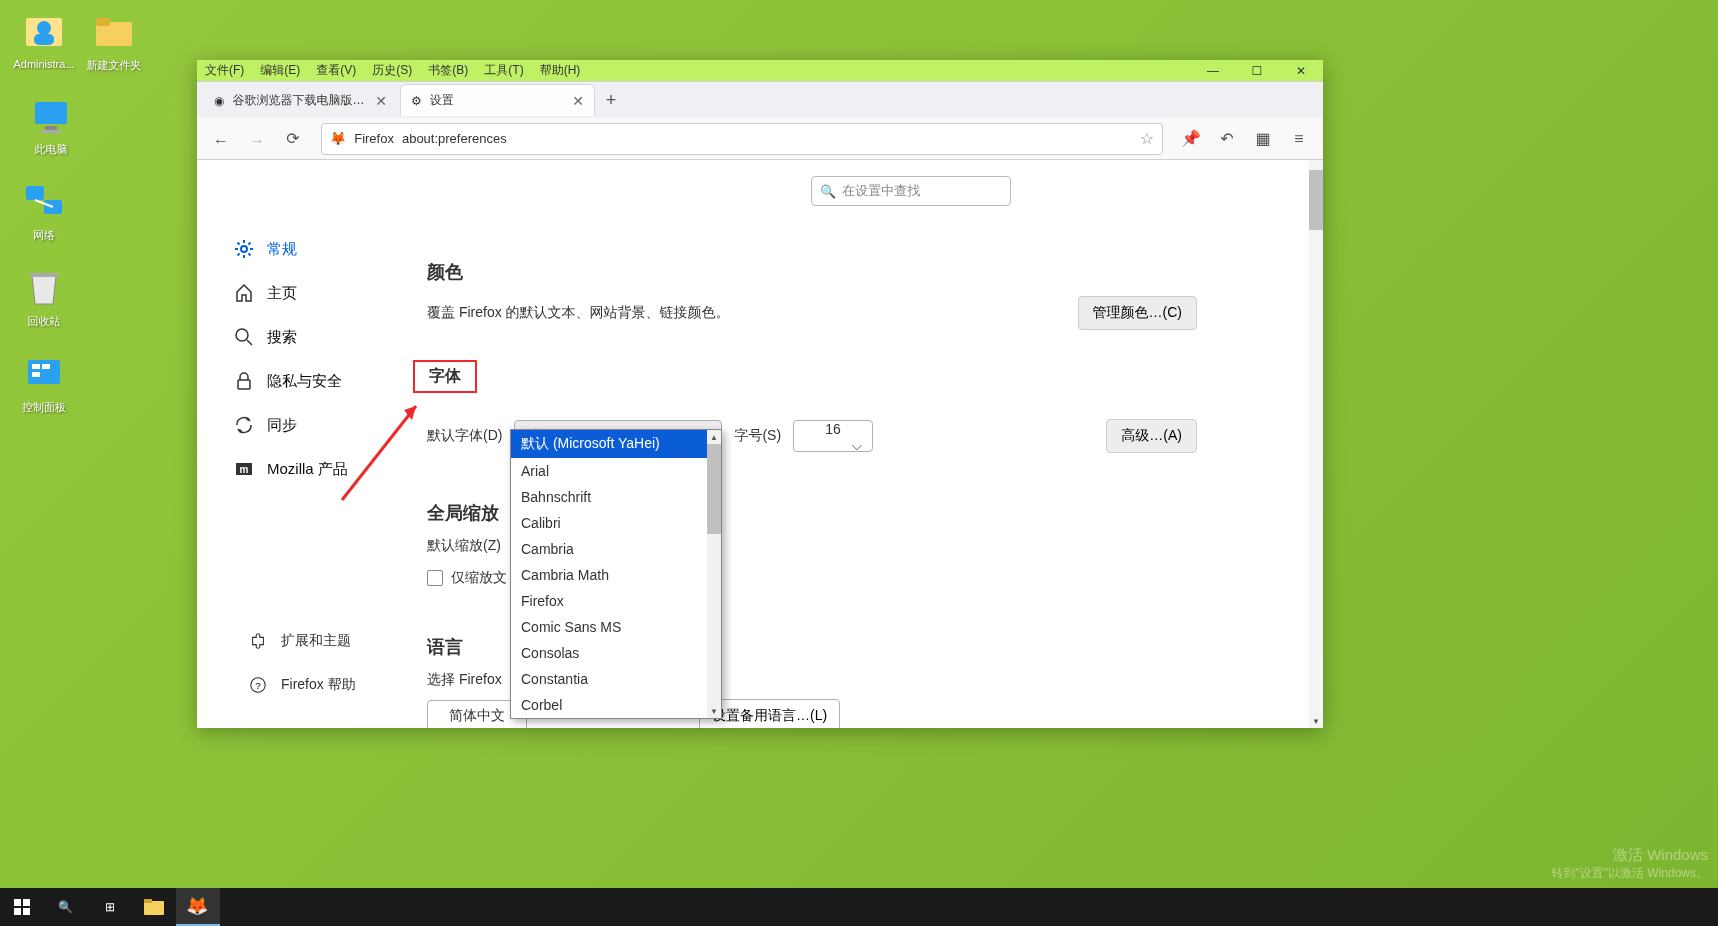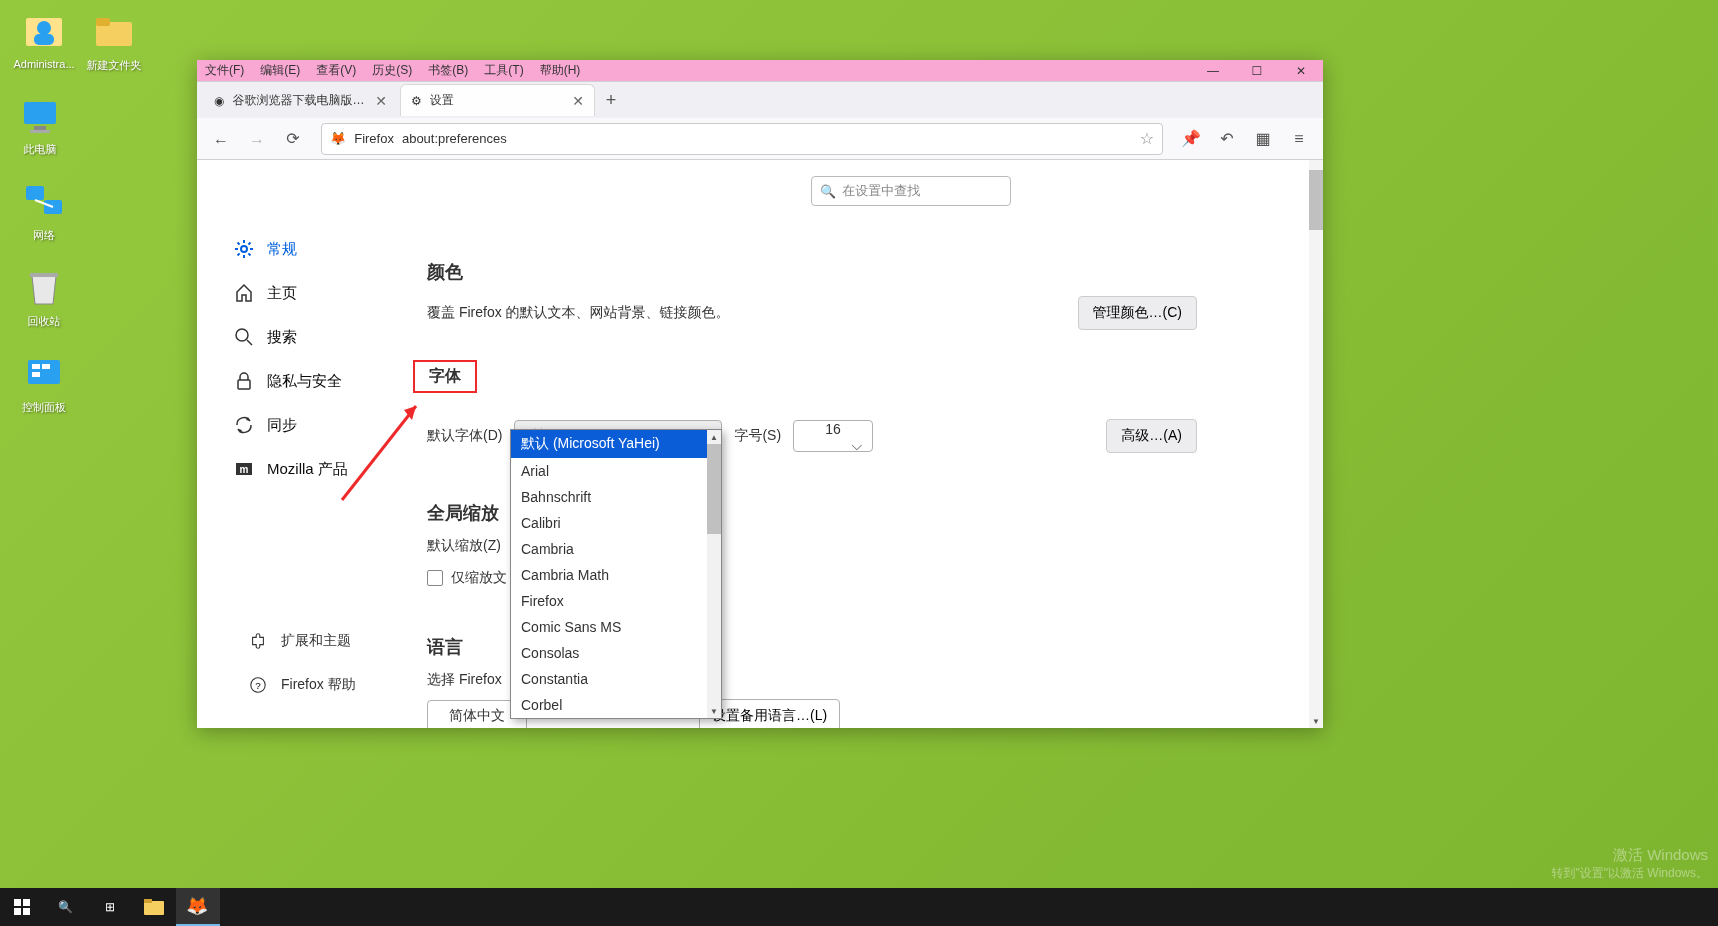--- a/index.html
+++ b/index.html
@@ -40,21 +40,21 @@
       width: 1126px;
       height: 668px;
       background: #fff;
       box-shadow: 0 4px 20px rgba(0,0,0,0.3);
       display: flex;
       flex-direction: column;
     }
 
     .window-menubar {
       height: 22px;
-      background: #f9a8d4;
+      background: #bef264;
       display: flex;
       align-items: center;
       padding: 0 4px;
       font-size: 12px;
       gap: 8px;
       border-bottom: 1px solid #d0d0d0;
     }
     .window-menubar .menu-item { padding: 2px 4px; cursor: default; }
     .window-controls {
       position: absolute;
@@ -454,21 +454,21 @@
 </div>
 <div class="desktop-icon" style="left:80px; top:8px;">
   <div class="icon-box">
       <svg width="44" height="44">
         <rect x="4" y="12" width="36" height="24" rx="2" fill="#f5d060"></rect>
         <rect x="4" y="8" width="14" height="8" rx="2" fill="#e0b030"></rect>
       </svg>
     </div>
   <div class="label">新建文件夹</div>
 </div>
-<div class="desktop-icon" style="left:6px; top:92px;">
+<div class="desktop-icon" style="left:17px; top:92px;">
   <div class="icon-box">
       <svg width="44" height="44">
         <rect x="6" y="8" width="32" height="22" rx="2" fill="#2aa0f0"></rect>
         <rect x="16" y="32" width="12" height="4" fill="#888"></rect>
         <rect x="12" y="36" width="20" height="3" fill="#aaa"></rect>
       </svg>
     </div>
   <div class="label">此电脑</div>
 </div>
 <div class="desktop-icon" style="left:10px; top:178px;">

